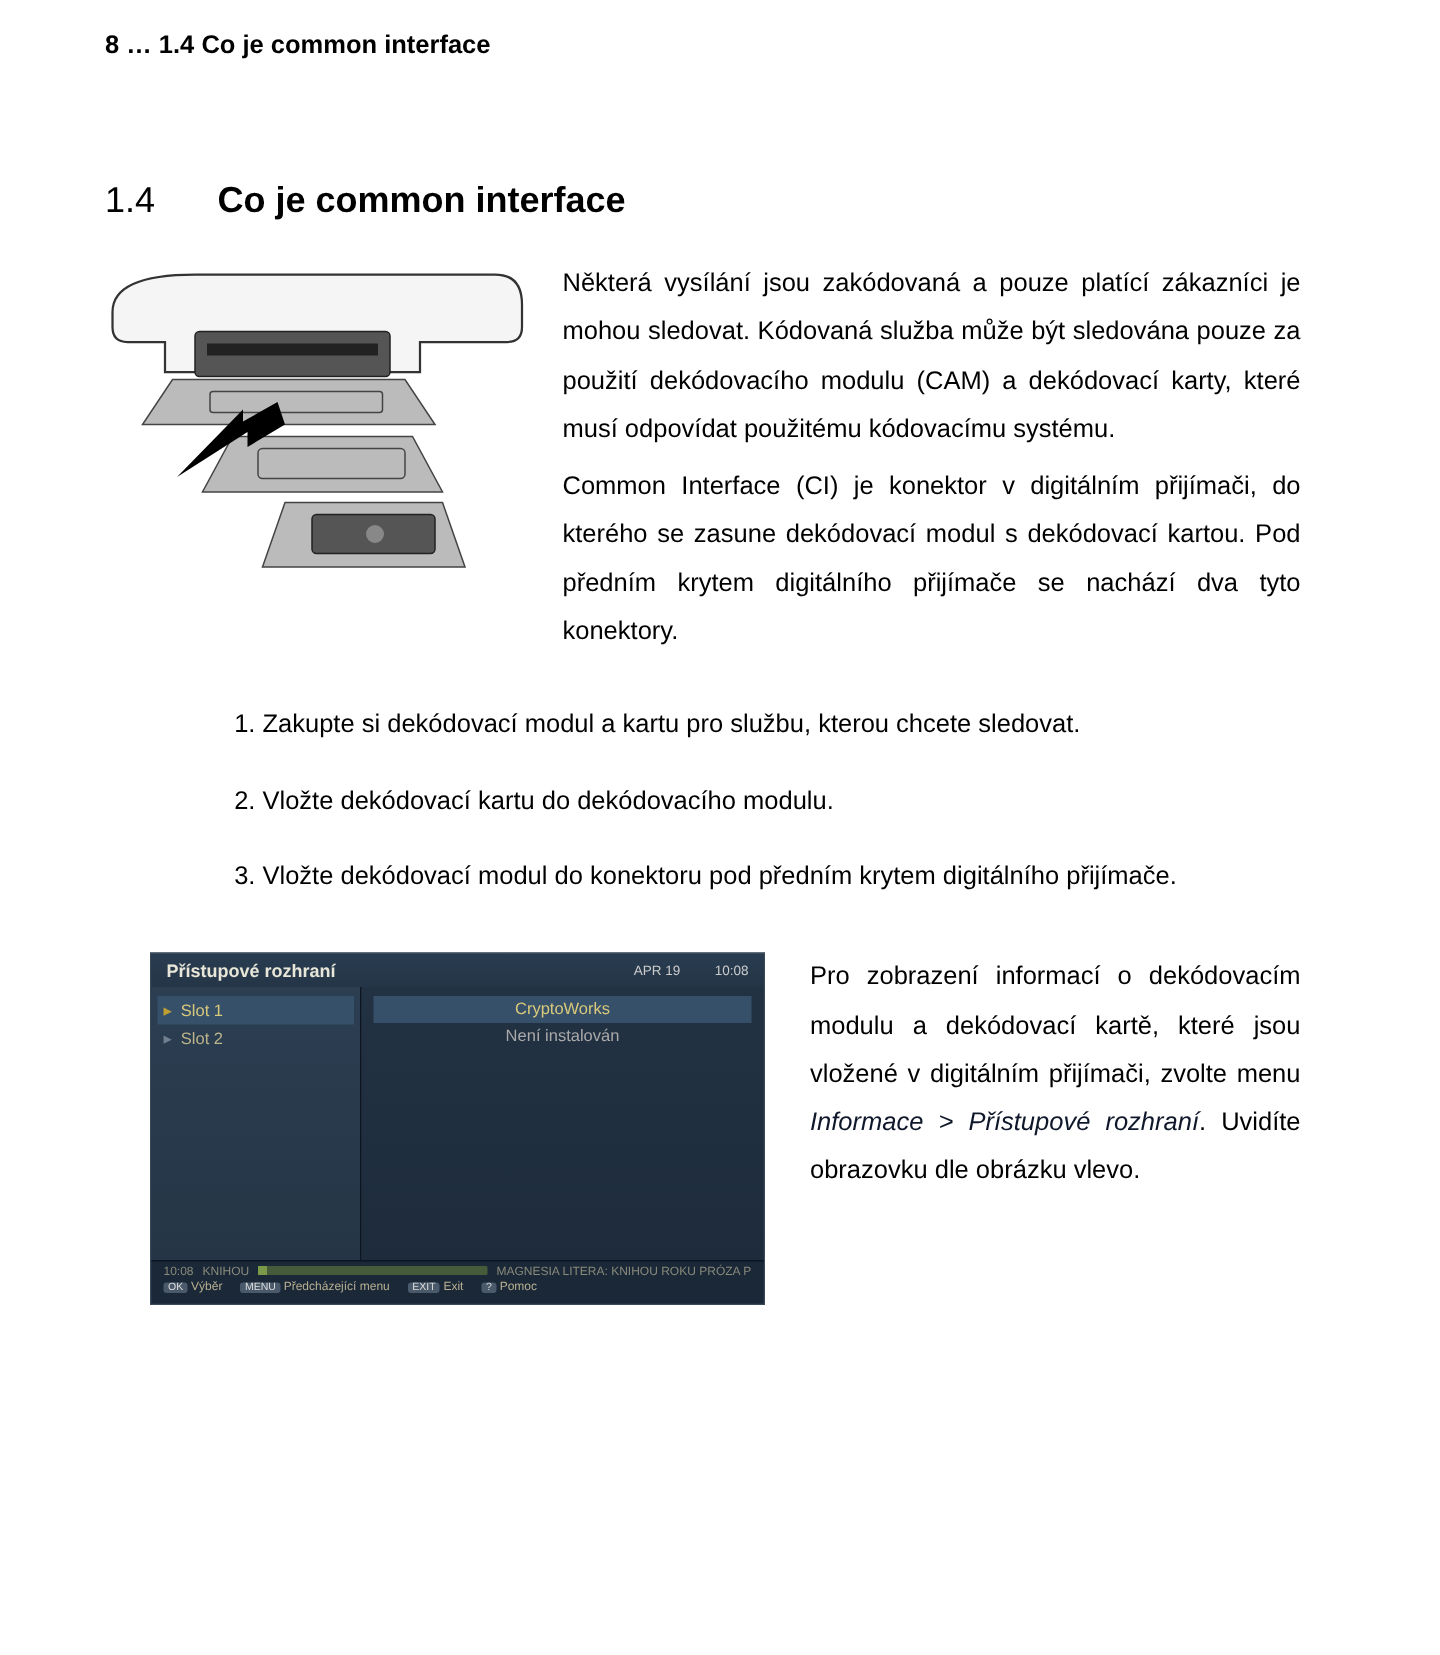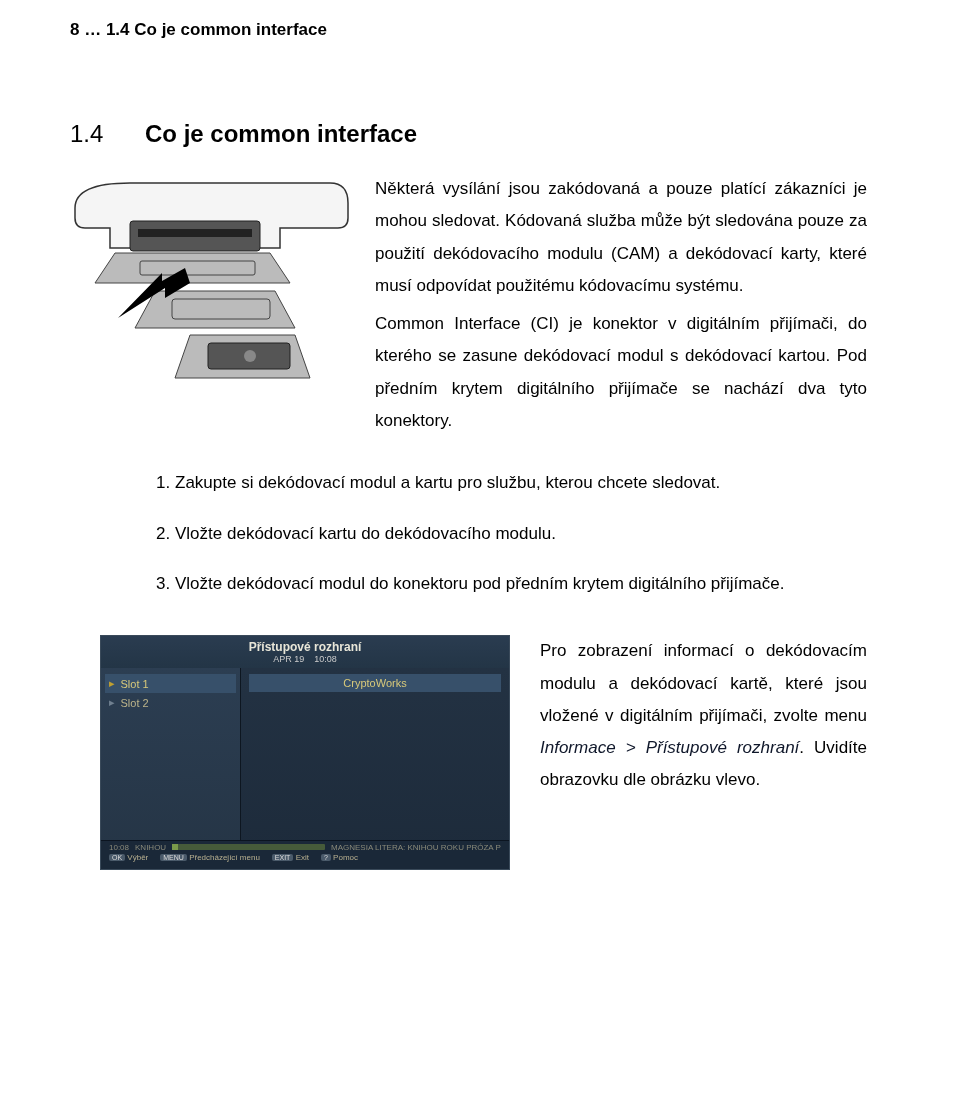--- a/index.html
+++ b/index.html
@@ -82,25 +82,24 @@
   }
   .tv-header {
     display: flex;
     align-items: center;
     justify-content: space-between;
     padding: 4px 10px;
     color: #e8e6d8;
     font-size: 12px;
     font-weight: bold;
     background: linear-gradient(#2a3c50,#233546);
-    flex-direction: column;
   }
   .tv-header-right {
     display: flex;
-    gap: 10px;
+    gap: 23px;
     align-items: center;
     font-size: 9px;
     color: #ccc;
     font-weight: normal;
   }
   .tv-body {
     display: flex;
     height: 185px;
   }
   .tv-left {
@@ -258,20 +257,21 @@
             <span style="color:#c0a030">▸</span>
               <span>Slot 1</span>
           </div>
           <div class="tv-slot">
             <span style="color:#708090">▸</span>
               <span>Slot 2</span>
           </div>
         </div>
         <div class="tv-right">
           <div class="tv-right-row highlight">CryptoWorks</div>
+          <div class="tv-right-row">Není instalován</div>
         </div>
       </div>
       <div class="tv-footer">
         <div class="tv-progress">
           <span>10:08</span>
           <span>KNIHOU</span>
           <div class="tv-bar"></div>
           <span style="white-space:nowrap;overflow:hidden;max-width:170px;text-overflow:clip">MAGNESIA LITERA: KNIHOU ROKU PRÓZA PETRY SOUKUPOVÉ ZMIZET</span>
         </div>
         <div class="tv-btnrow">

